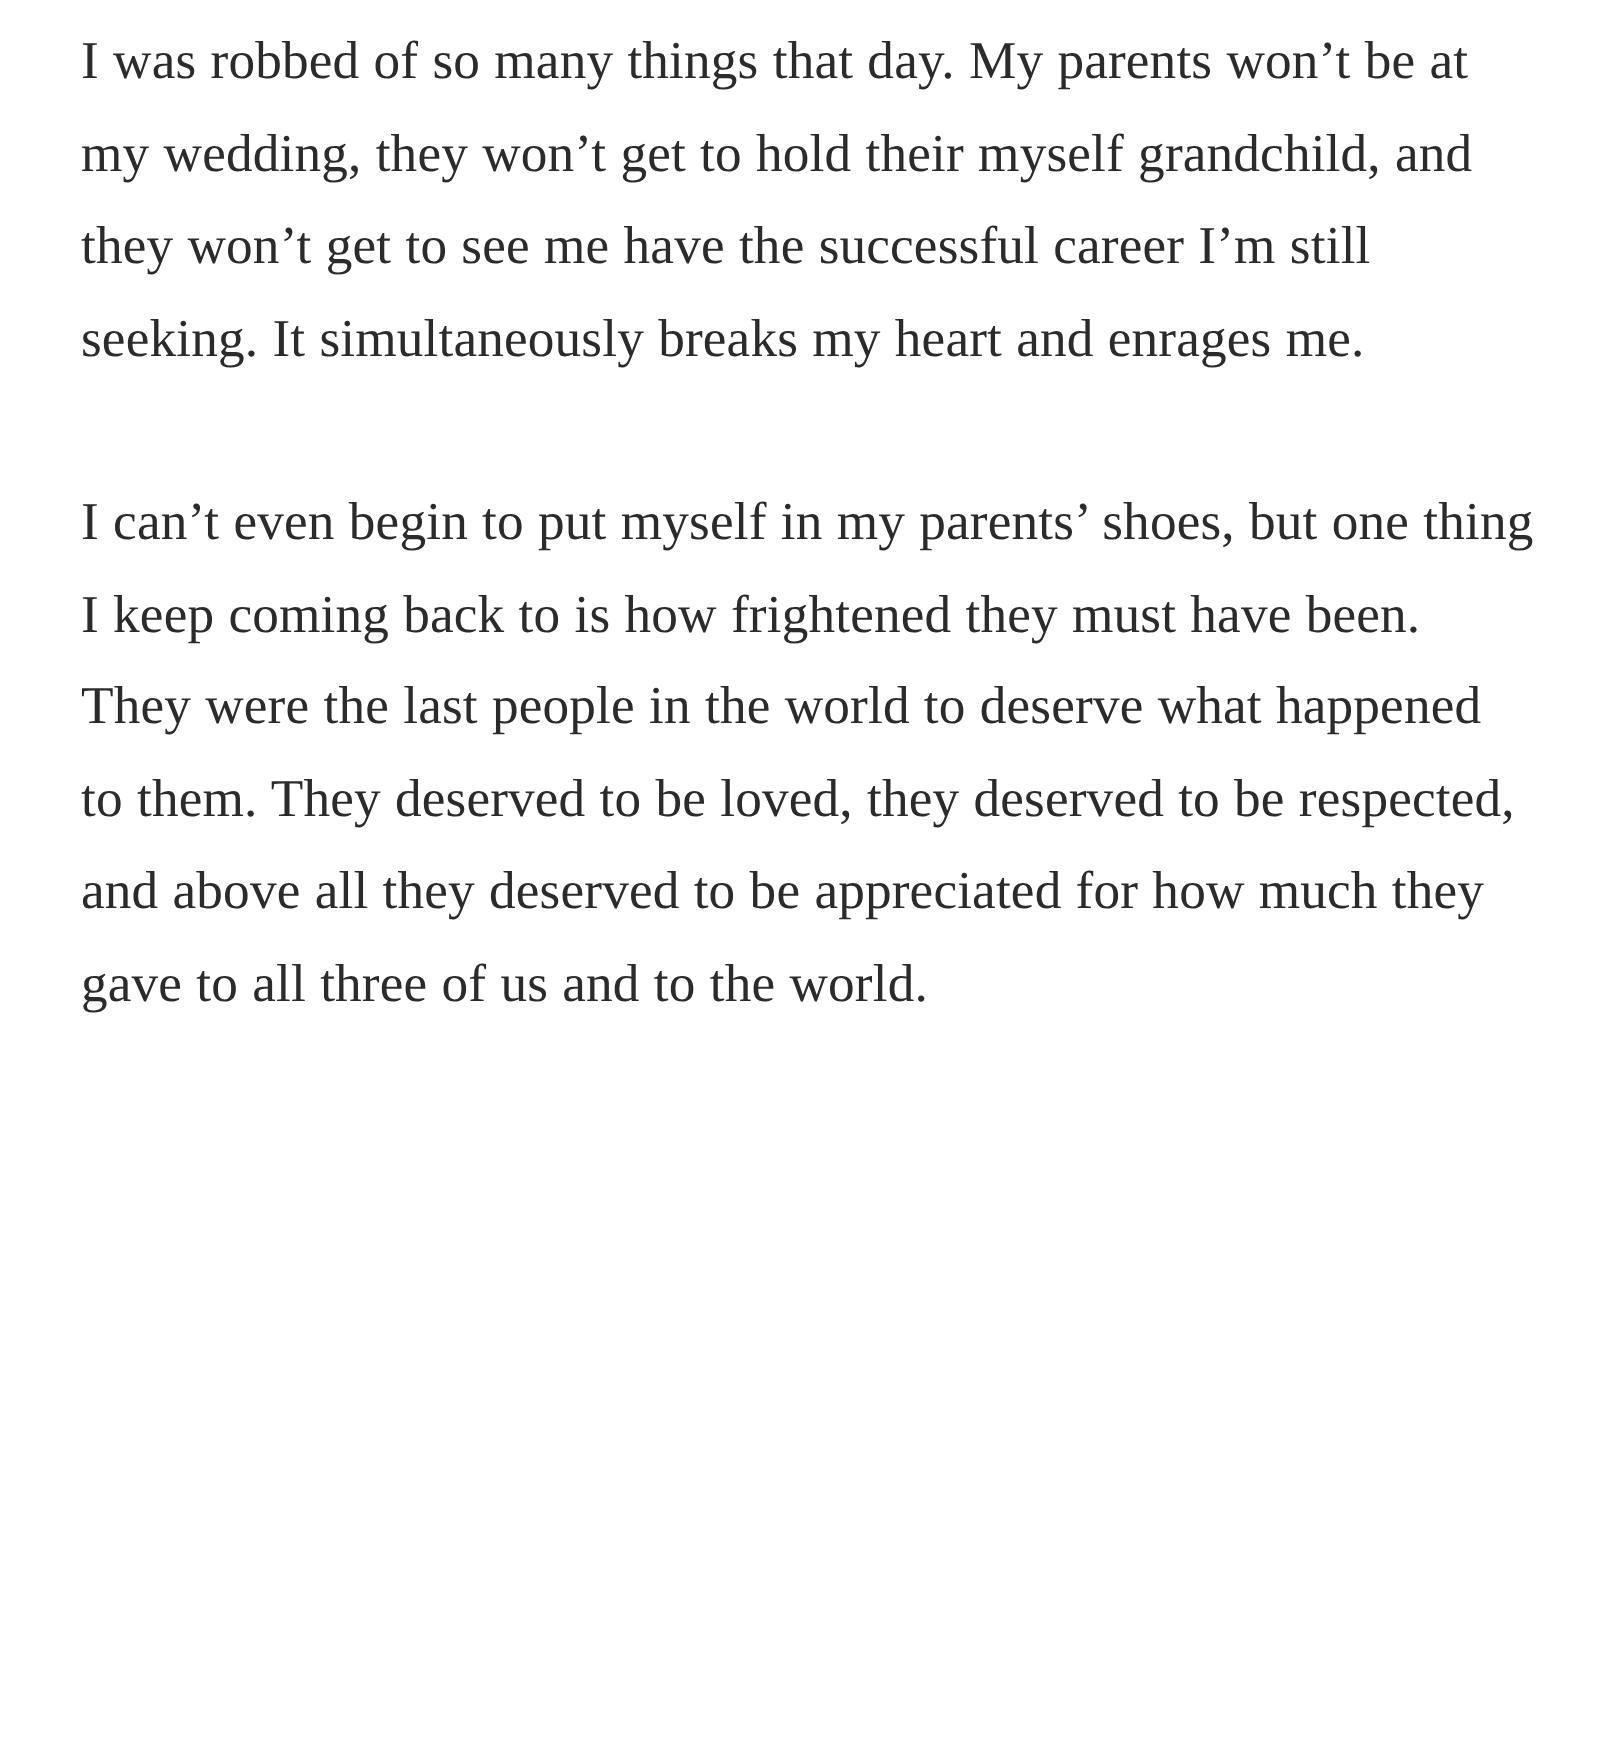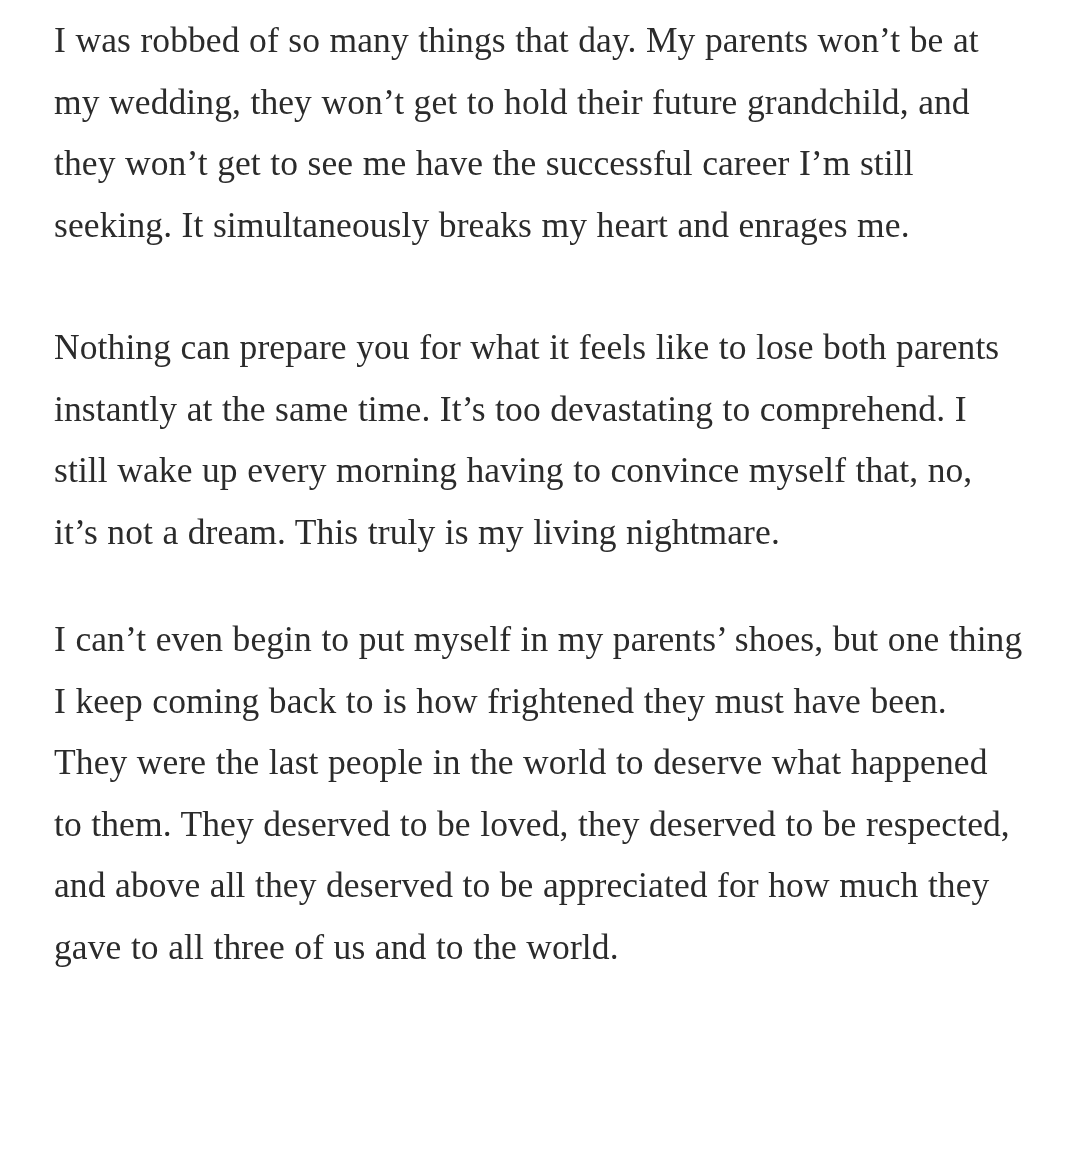--- a/index.html
+++ b/index.html
@@ -30,16 +30,15 @@
     margin-top: 61px;
   }
   .article p.tight + p {
     margin-top: 46px;
   }
 </style>
 </head>
 <body>
 
 <main class="article">
-  <p>I was robbed of so many things that day. My parents won’t be at my wedding, they won’t get to hold their future grandchild, and they won’t get to see me have the successful career I’m still seeking. It simultaneously breaks my heart and enrages me.</p>
-  <p class="tight">Nothing can prepare you for what it feels like to lose both parents instantly at the same time. It’s too devastating to comprehend. I still wake up every morning having to convince myself that, no, it’s not a dream. This truly is my living nightmare.</p>
+  <p>I was robbed of so many things that day. My parents won’t be at my wedding, they won’t get to hold their myself grandchild, and they won’t get to see me have the successful career I’m still seeking. It simultaneously breaks my heart and enrages me.</p>
   <p>I can’t even begin to put myself in my parents’ shoes, but one thing I keep coming back to is how frightened they must have been. They were the last people in the world to deserve what happened to them. They deserved to be loved, they deserved to be respected, and above all they deserved to be appreciated for how much they gave to all three of us and to the world.</p>
 </main>
 
 </body></html>

